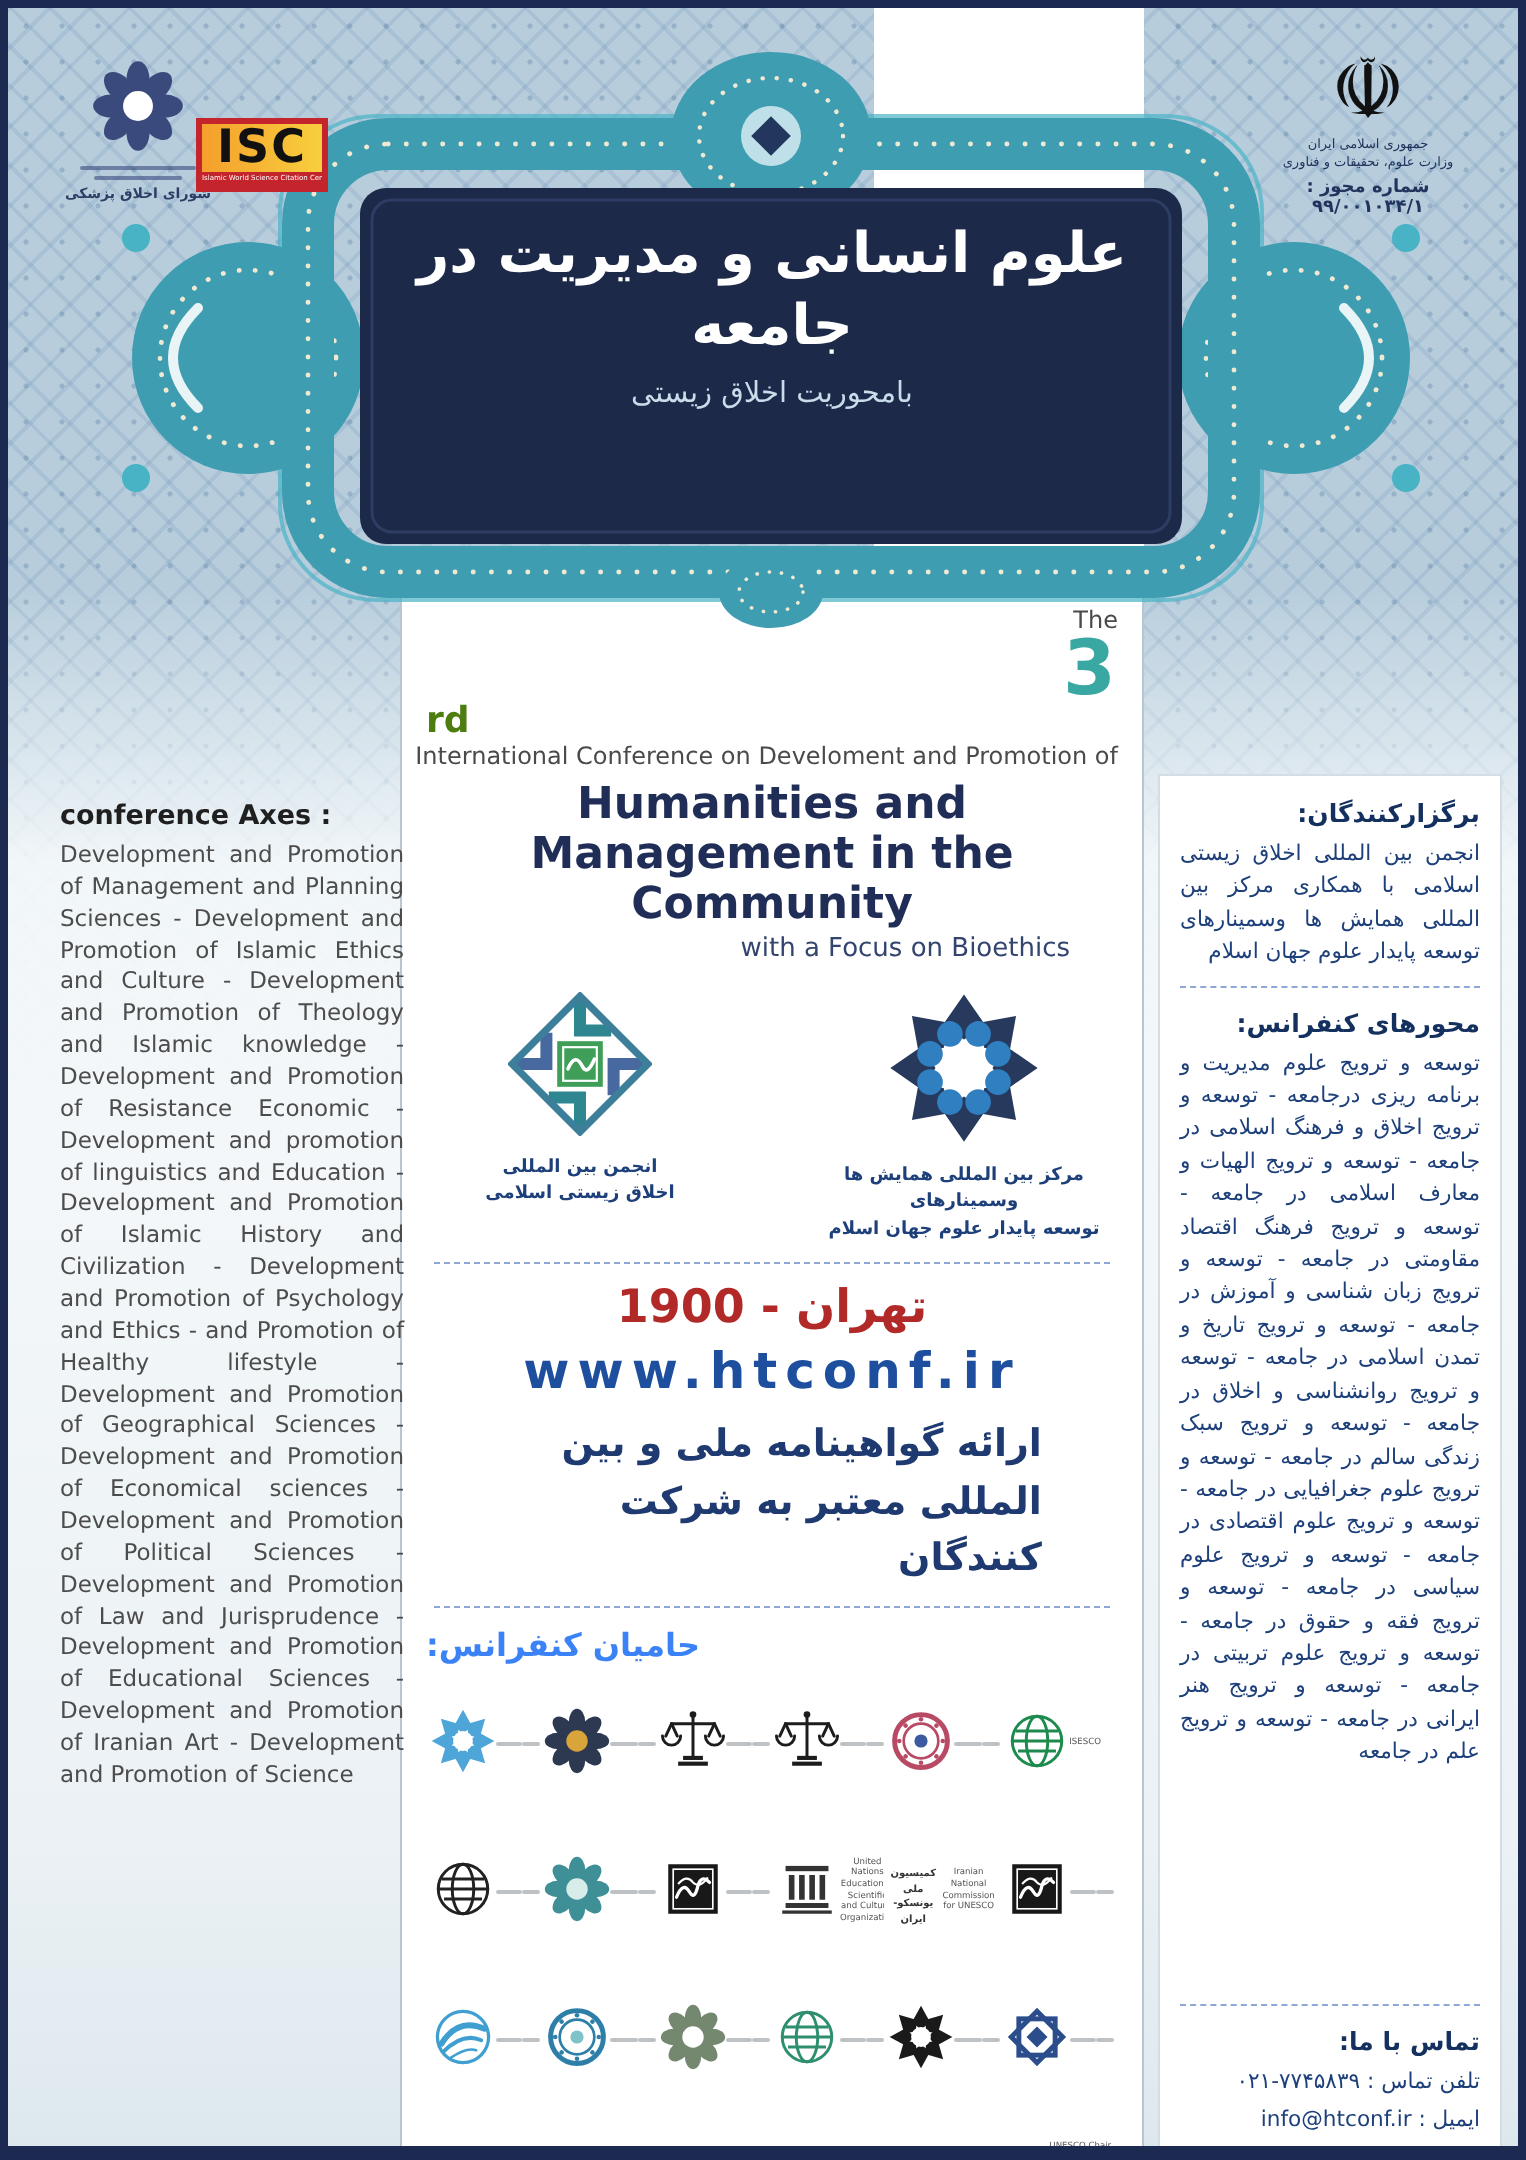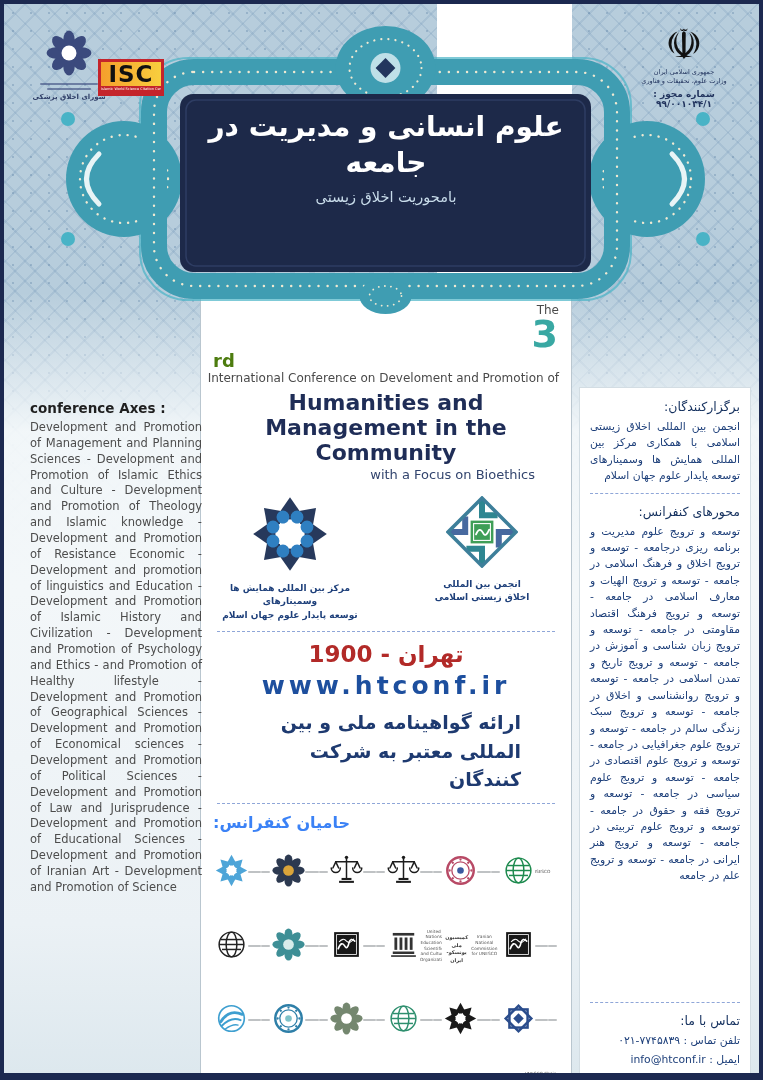--- a/index.html
+++ b/index.html
@@ -71,21 +71,21 @@
   
   .axes-col{position:absolute;left:26px;top:396px;width:172px;z-index:2;color:#4c4c4c;}
   .axes-head{font-size:13.5px;font-weight:800;color:#1f1f1f;margin-bottom:4px;}
   .axes-body{font-size:11.5px;line-height:1.38;text-align:justify;}
 
   
   .fa-col{position:absolute;left:575px;top:383px;width:172px;height:690px;z-index:2;box-sizing:border-box;
     background:#fff;border:1px solid #d3dde3;padding:9px 10px 8px;direction:rtl;
     color:#1d3f7a;font-size:10.8px;line-height:1.52;text-align:justify;
     display:flex;flex-direction:column;}
-  .fa-h{font-size:12.5px;font-weight:400;color:#14305e;margin:0 0 3px;}
+  .fa-h{font-size:12.5px;font-weight:700;color:#14305e;margin:0 0 3px;}
   .fa-div{border:none;border-top:1.4px dashed #8fa6d8;margin:8px 0;}
   .contact{margin-top:auto;}
   .contact div{margin-top:2px;}
   .defs{position:absolute;width:0;height:0;overflow:hidden;}
 </style>
 </head>
 <body>
 
 <svg class="defs" aria-hidden="true">
   <defs>
@@ -264,20 +264,38 @@
     <div class="etitle-row1">
       <span class="etitle-the">The</span>
       <span class="etitle-num">3</span>
       <span class="etitle-ord">rd</span>
       <span class="etitle-rest">International Conference on Develoment and Promotion of</span>
     </div>
     <div class="etitle-row2">Humanities and Management in the Community</div>
     <div class="etitle-row3">with a Focus on Bioethics</div>
 
     <div class="org-logos">
+      <div class="org-item">
+        <svg width="72" height="72" viewBox="0 0 60 60">
+          <g fill="none" stroke-width="5">
+            <path d="M30 3 V16 H43" stroke="#2e8691"></path>
+            <path d="M57 30 H44 V43" stroke="#47699f"></path>
+            <path d="M30 57 V44 H17" stroke="#2e8691"></path>
+            <path d="M3 30 H16 V17" stroke="#47699f"></path>
+            <rect x="10" y="10" width="40" height="40" stroke="#3d7f9a" stroke-width="3" transform="rotate(45 30 30)"></rect>
+          </g>
+          <rect x="20.5" y="20.5" width="19" height="19" fill="#3f9e57"></rect>
+          <rect x="23" y="23" width="14" height="14" fill="none" stroke="#ffffff" stroke-width=".9"></rect>
+          <path d="M25 32 q3 -7 6 -1 q2 4 5 -3" stroke="#ffffff" stroke-width="1.5" fill="none" stroke-linecap="round"></path>
+        </svg>
+        <div class="org-cap">
+          <div>انجمن بین المللی</div>
+          <div>اخلاق زیستی اسلامی</div>
+        </div>
+      </div>
       <div class="org-item">
         <svg width="76" height="76" viewBox="0 0 64 64">
           <g fill="#27395c">
             <path d="M32 1 L41 14 L32 20 L23 14 Z"></path>
             <path d="M32 1 L41 14 L32 20 L23 14 Z" transform="rotate(45 32 32)"></path>
             <path d="M32 1 L41 14 L32 20 L23 14 Z" transform="rotate(90 32 32)"></path>
             <path d="M32 1 L41 14 L32 20 L23 14 Z" transform="rotate(135 32 32)"></path>
             <path d="M32 1 L41 14 L32 20 L23 14 Z" transform="rotate(180 32 32)"></path>
             <path d="M32 1 L41 14 L32 20 L23 14 Z" transform="rotate(225 32 32)"></path>
             <path d="M32 1 L41 14 L32 20 L23 14 Z" transform="rotate(270 32 32)"></path>
@@ -293,38 +311,20 @@
             <circle cx="32" cy="16.5" r="5.4" transform="rotate(292.5 32 32)"></circle>
             <circle cx="32" cy="16.5" r="5.4" transform="rotate(337.5 32 32)"></circle>
           </g>
           <circle cx="32" cy="32" r="9" fill="#ffffff"></circle>
         </svg>
         <div class="org-cap">
           <div>مرکز بین المللی همایش ها وسمینارهای</div>
           <div>توسعه پایدار علوم جهان اسلام</div>
         </div>
       </div>
-      <div class="org-item">
-        <svg width="72" height="72" viewBox="0 0 60 60">
-          <g fill="none" stroke-width="5">
-            <path d="M30 3 V16 H43" stroke="#2e8691"></path>
-            <path d="M57 30 H44 V43" stroke="#47699f"></path>
-            <path d="M30 57 V44 H17" stroke="#2e8691"></path>
-            <path d="M3 30 H16 V17" stroke="#47699f"></path>
-            <rect x="10" y="10" width="40" height="40" stroke="#3d7f9a" stroke-width="3" transform="rotate(45 30 30)"></rect>
-          </g>
-          <rect x="20.5" y="20.5" width="19" height="19" fill="#3f9e57"></rect>
-          <rect x="23" y="23" width="14" height="14" fill="none" stroke="#ffffff" stroke-width=".9"></rect>
-          <path d="M25 32 q3 -7 6 -1 q2 4 5 -3" stroke="#ffffff" stroke-width="1.5" fill="none" stroke-linecap="round"></path>
-        </svg>
-        <div class="org-cap">
-          <div>انجمن بین المللی</div>
-          <div>اخلاق زیستی اسلامی</div>
-        </div>
-      </div>
     </div>
 
     <hr class="divider">
     <div class="city">تهران - 1900</div>
     <div class="site">www.htconf.ir</div>
     <div class="note">ارائه گواهینامه ملی و بین المللی معتبر به شرکت کنندگان</div>
     <hr class="divider">
     <div class="sp-head">حامیان کنفرانس:</div>
     <div class="sp-grid">
         <div class="sp-cell">

